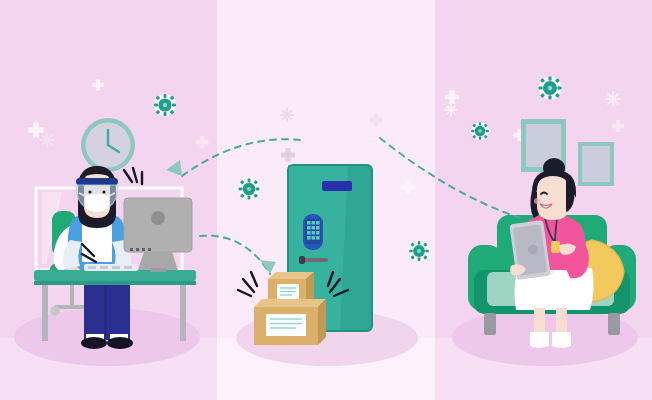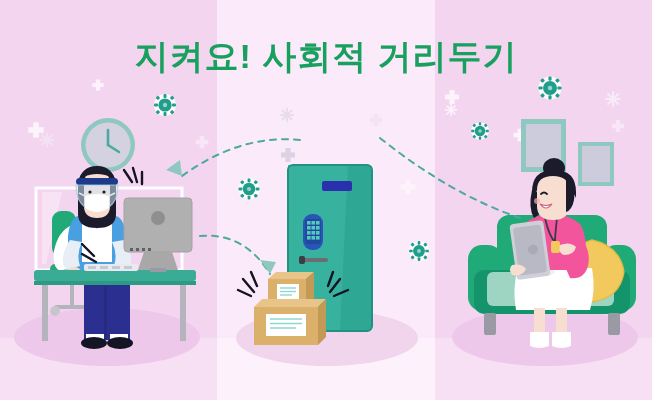--- a/index.html
+++ b/index.html
@@ -79,21 +79,20 @@
   <div class="panel" id="panel-right"></div>
 
   <div class="floor" id="floor-left"></div>
   <div class="floor" id="floor-mid"></div>
   <div class="floor" id="floor-right"></div>
 
   <div class="shadow-ellipse" style="left:14px;  top:308px; width:186px; height:58px;"></div>
   <div class="shadow-ellipse" style="left:236px; top:310px; width:182px; height:56px; background:#f0d5ed;"></div>
   <div class="shadow-ellipse" style="left:452px; top:308px; width:186px; height:58px;"></div>
 
-  <div id="title">지켜요! 사회적 거리두기</div>
 
   <svg class="layer" id="deco-layer" viewBox="0 0 652 400">
     <defs>
       <g id="virus-glyph">
         <circle cx="0" cy="0" r="11" fill="#ffffff" opacity="0.85"></circle>
         <circle cx="0" cy="0" r="6.6" fill="#1f9e8c"></circle>
         <g fill="#1f9e8c">
           <rect x="-1.5" y="-11" width="3" height="4" rx="1"></rect>
           <rect x="-1.5" y="7" width="3" height="4" rx="1"></rect>
           <rect x="-11" y="-1.5" width="4" height="3" rx="1"></rect>

